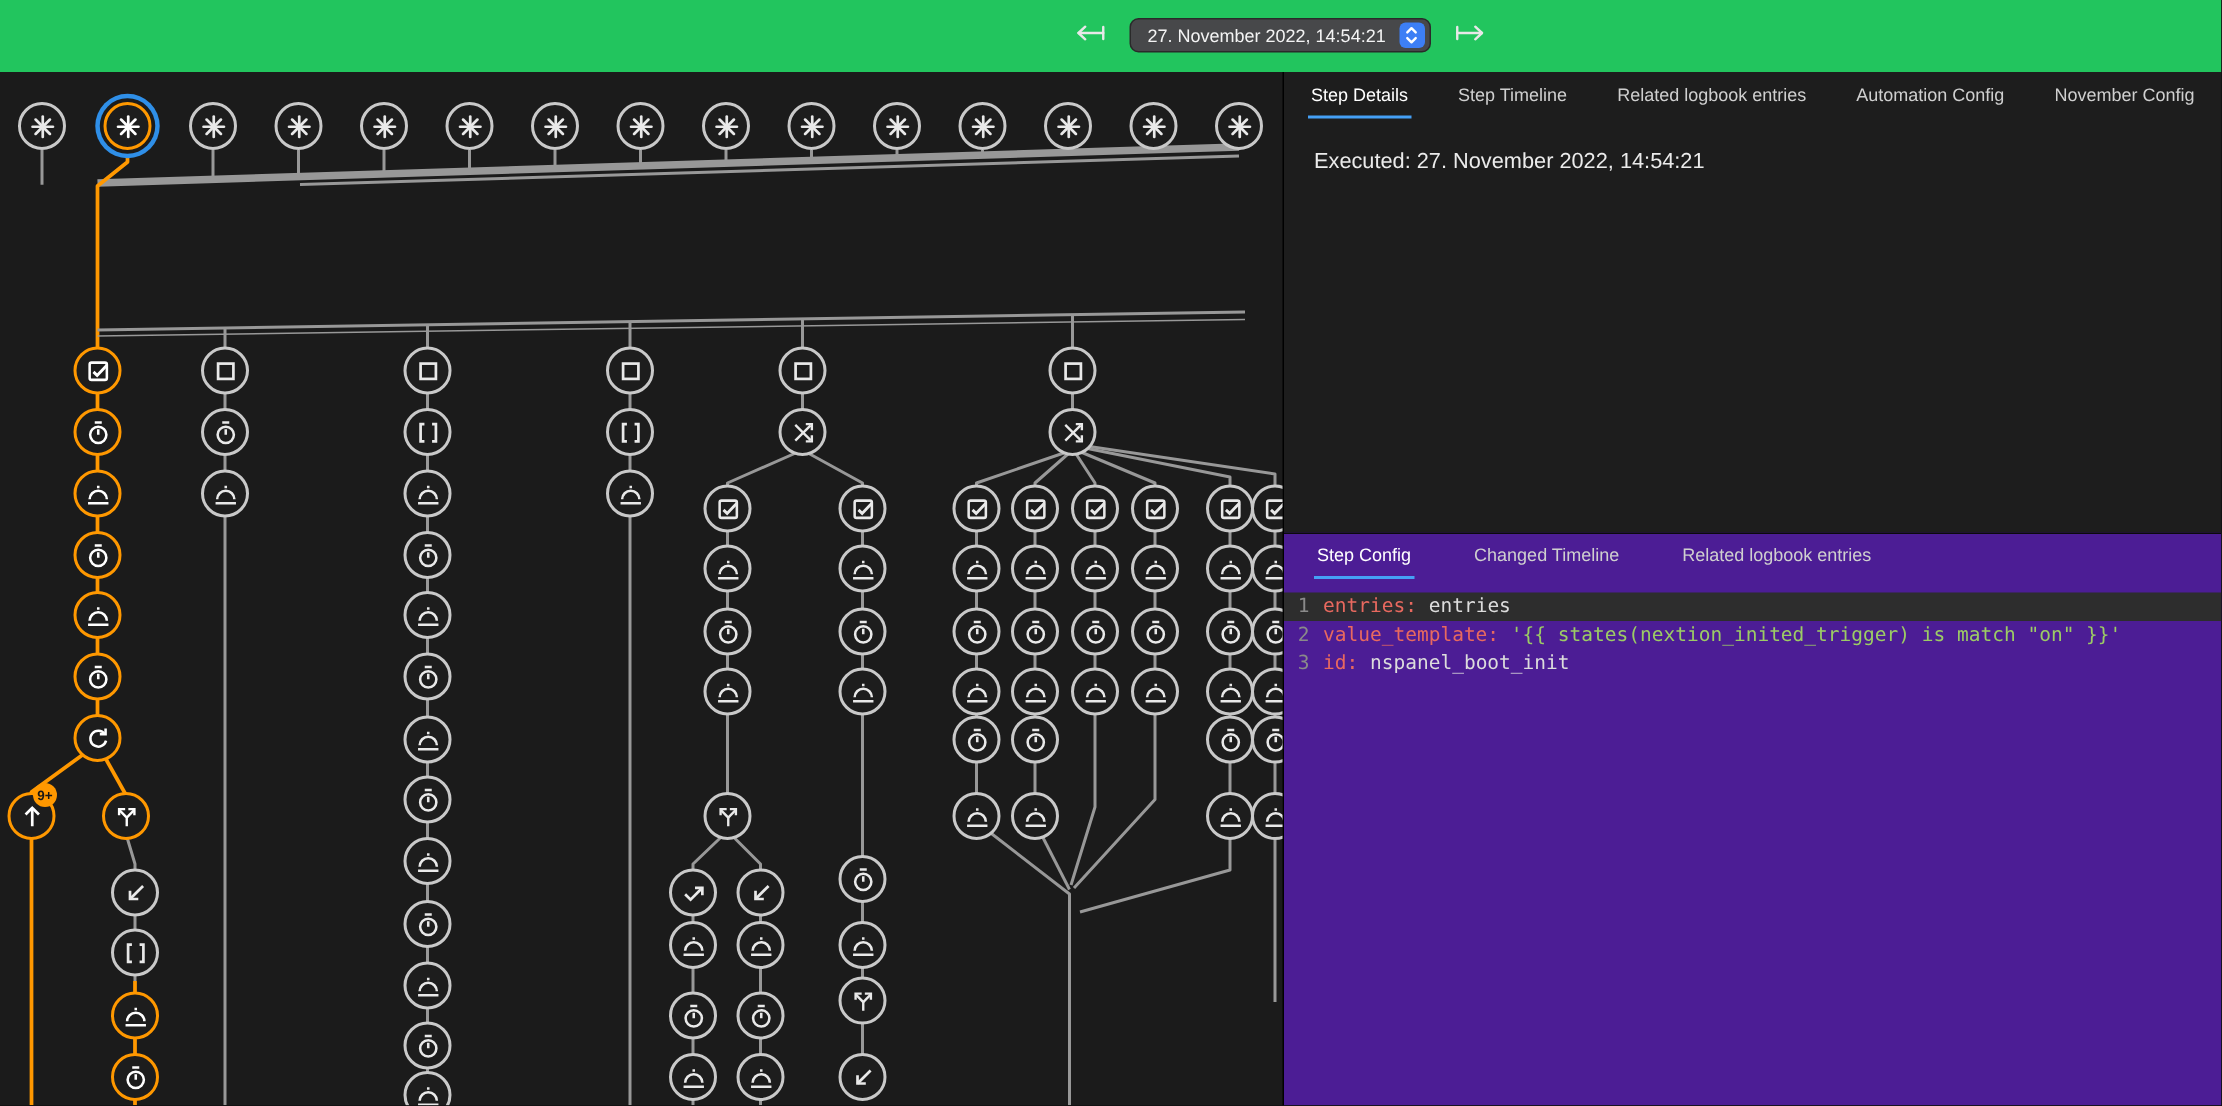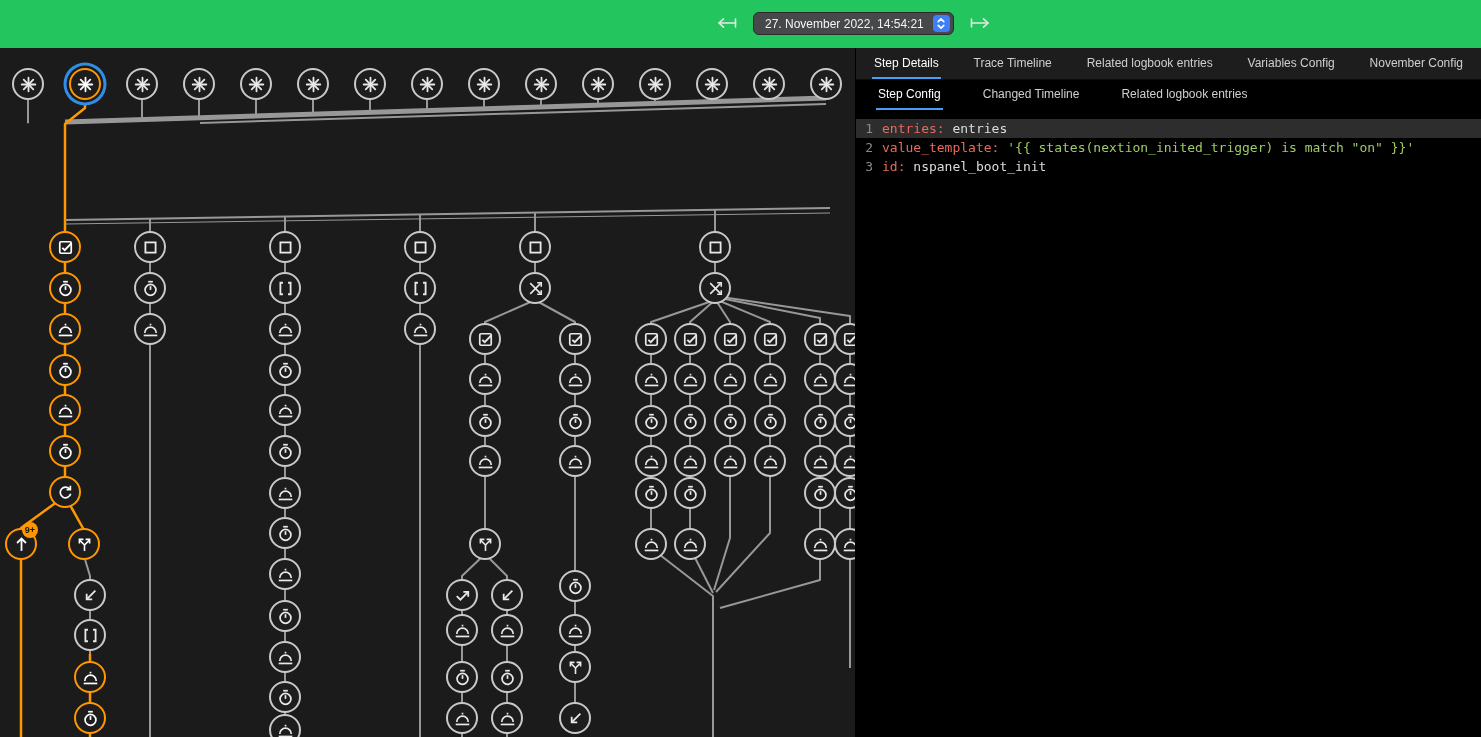--- a/index.html
+++ b/index.html
@@ -23,21 +23,21 @@
   .badge{position:absolute;width:16px;height:16px;border-radius:50%;background:#ff9800;color:#161616;font-size:9px;font-weight:bold;display:flex;align-items:center;justify-content:center;z-index:3}
 
   
   .panel{position:absolute;left:855px;top:48px;width:626px;height:689px;background:#1d1d1d;border-left:1px solid #000;color:#ddd;display:flex;flex-direction:column}
   .tabs{display:flex;align-items:stretch;height:31px;flex-shrink:0}
   .tabs.spread{justify-content:space-between;padding:0 16px}
   .tabs.leftrow{gap:38px;padding:0 20px;border-top:1px solid #0b0b0b}
   .tab{display:flex;align-items:center;font-size:12px;color:#cfcfcf;border-bottom:2px solid transparent;cursor:pointer;padding:0 2px;white-space:nowrap}
   .tab.active{color:#fff;border-bottom-color:#45a0f5}
   .detail{flex:0 0 276px;padding:21px 20px;font-size:14.5px;color:#ebebeb}
-  .lower{flex:1;display:flex;flex-direction:column;background:#000000}
+  .lower{flex:1;display:flex;flex-direction:column;background:#4c1d95}
   .code{font-family:"DejaVu Sans Mono","Liberation Mono",monospace;font-size:13px;line-height:19px;padding:9px 0;color:#d6d6d6}
   .code-line{display:flex;white-space:pre}
   .code-line.activeline{background:#2d2d2d}
   .ln{width:26px;text-align:right;padding-right:9px;color:#8a8a8a;flex-shrink:0;user-select:none}
   .tok-key{color:#e8695f}
   .tok-string{color:#9ccc65}
   .tok-plain{color:#dcdcdc}
 </style>
 </head>
 <body>
@@ -1258,25 +1258,28 @@
             </svg>
           </span>
         </div>
         <div class="badge" style="left: 22px; top: 474px;">9+</div>
       </div>
   </div>
 
   <aside class="panel">
     <div class="tabs spread" id="upper-tabs">
         <div class="tab active">Step Details</div>
-        <div class="tab">Trace Timeline</div>
+        <div class="tab">Step Timeline</div>
         <div class="tab">Related logbook entries</div>
-        <div class="tab">Variables Config</div>
+        <div class="tab">Automation Config</div>
         <div class="tab">November Config</div>
       </div>
+    <div class="detail">
+      <p>Executed: 27. November 2022, 14:54:21</p>
+    </div>
     <div class="lower">
       <div class="tabs leftrow" id="lower-tabs">
           <div class="tab active">Step Config</div>
           <div class="tab">Changed Timeline</div>
           <div class="tab">Related logbook entries</div>
         </div>
       <div class="code" id="code-block">
           <div class="code-line activeline"><span class="ln">1</span><span class="tok-key">entries:</span><span class="tok-plain"> entries</span></div>
           <div class="code-line"><span class="ln">2</span><span class="tok-key">value_template:</span><span class="tok-plain"> </span><span class="tok-string">'{{ states(nextion_inited_trigger) is match "on" }}'</span></div>
           <div class="code-line"><span class="ln">3</span><span class="tok-key">id:</span><span class="tok-plain"> nspanel_boot_init</span></div>

